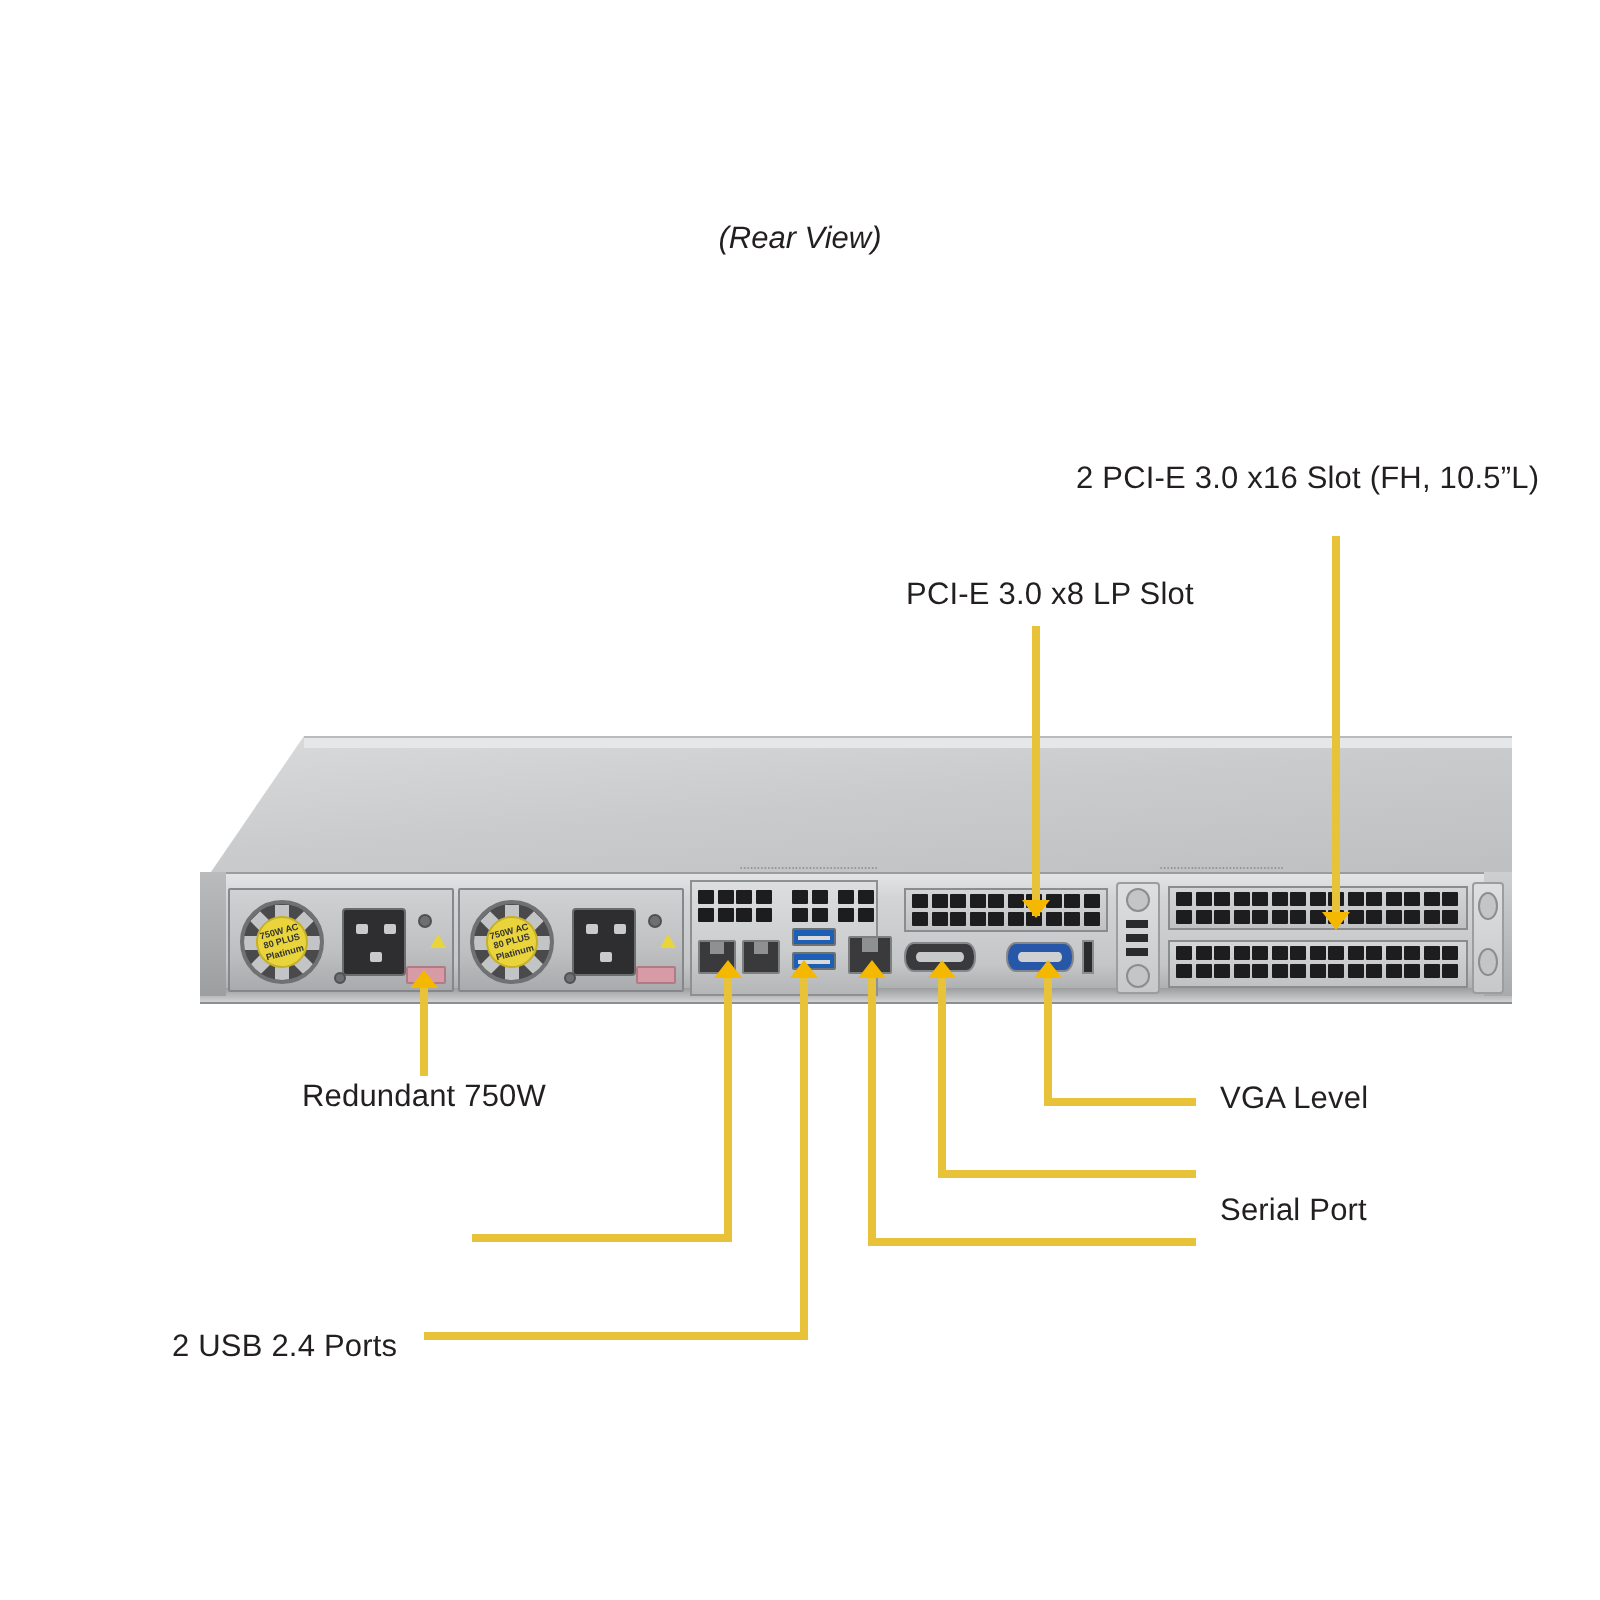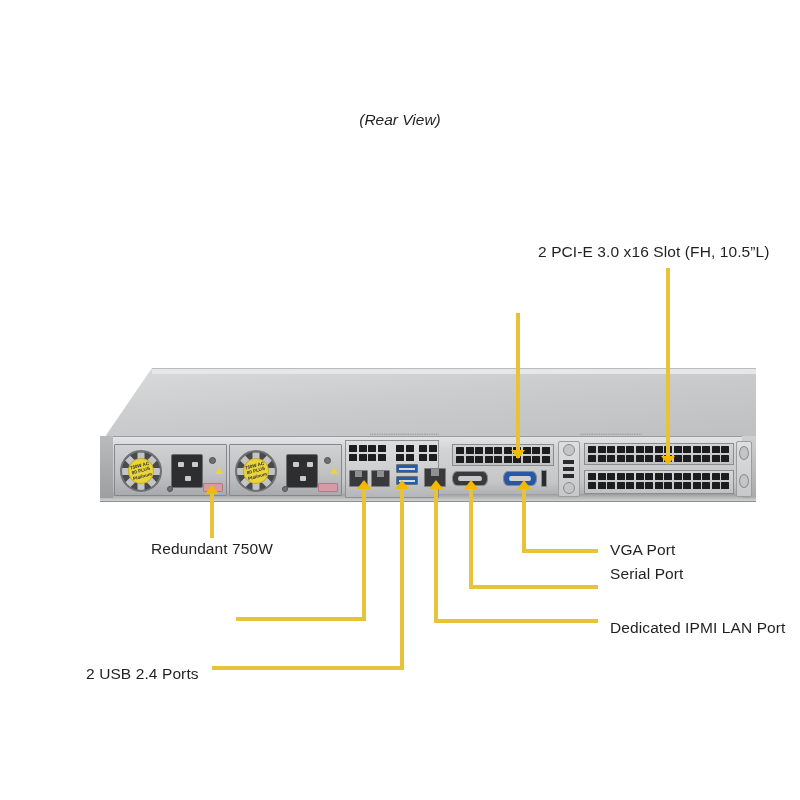--- a/index.html
+++ b/index.html
@@ -520,27 +520,27 @@
   <div class="arrow-up" style="left:429px; top:480px;"></div>
 
   <div class="ld v" style="left:469px; top:487px; height:100px;"></div>
   <div class="ld h" style="left:469px; top:585px; width:129px;"></div>
   <div class="arrow-up" style="left:464px; top:480px;"></div>
 
   <div class="ld v" style="left:522px; top:487px; height:64px;"></div>
   <div class="ld h" style="left:522px; top:549px; width:76px;"></div>
   <div class="arrow-up" style="left:517px; top:480px;"></div>
 
-  <div class="lbl" style="left:538px; top:242px;">2 PCI-E 3.0 x16 Slot (FH, 10.5”L)</div>
-
+  <div class="lbl" style="left:538px; top:230px;">2 PCI-E 3.0 x16 Slot (FH, 10.5”L)</div>
+
+  <div class="lbl" style="left:453px; top:288px;">PCI-E 3.0 x8 LP Slot</div>
 
   <div class="lbl c" style="left:82px; top:539px; width:260px;text-align:center;">Redundant 750W</div>
 
 
   <div class="lbl" style="left:86px; top:664px;">2 USB 2.4 Ports</div>
 
-  <div class="lbl" style="left:610px; top:540px;">VGA Port</div>
-
-  <div class="lbl" style="left:610px; top:564px;">Serial Port</div>
-
-  <div class="lbl" style="left:610px; top:618px;">Dedicated IPMI LAN Port</div>
+  <div class="lbl" style="left:610px; top:540px;">VGA Level</div>
+
+  <div class="lbl" style="left:610px; top:596px;">Serial Port</div>
+
 
 </div>
 
 </body></html>

